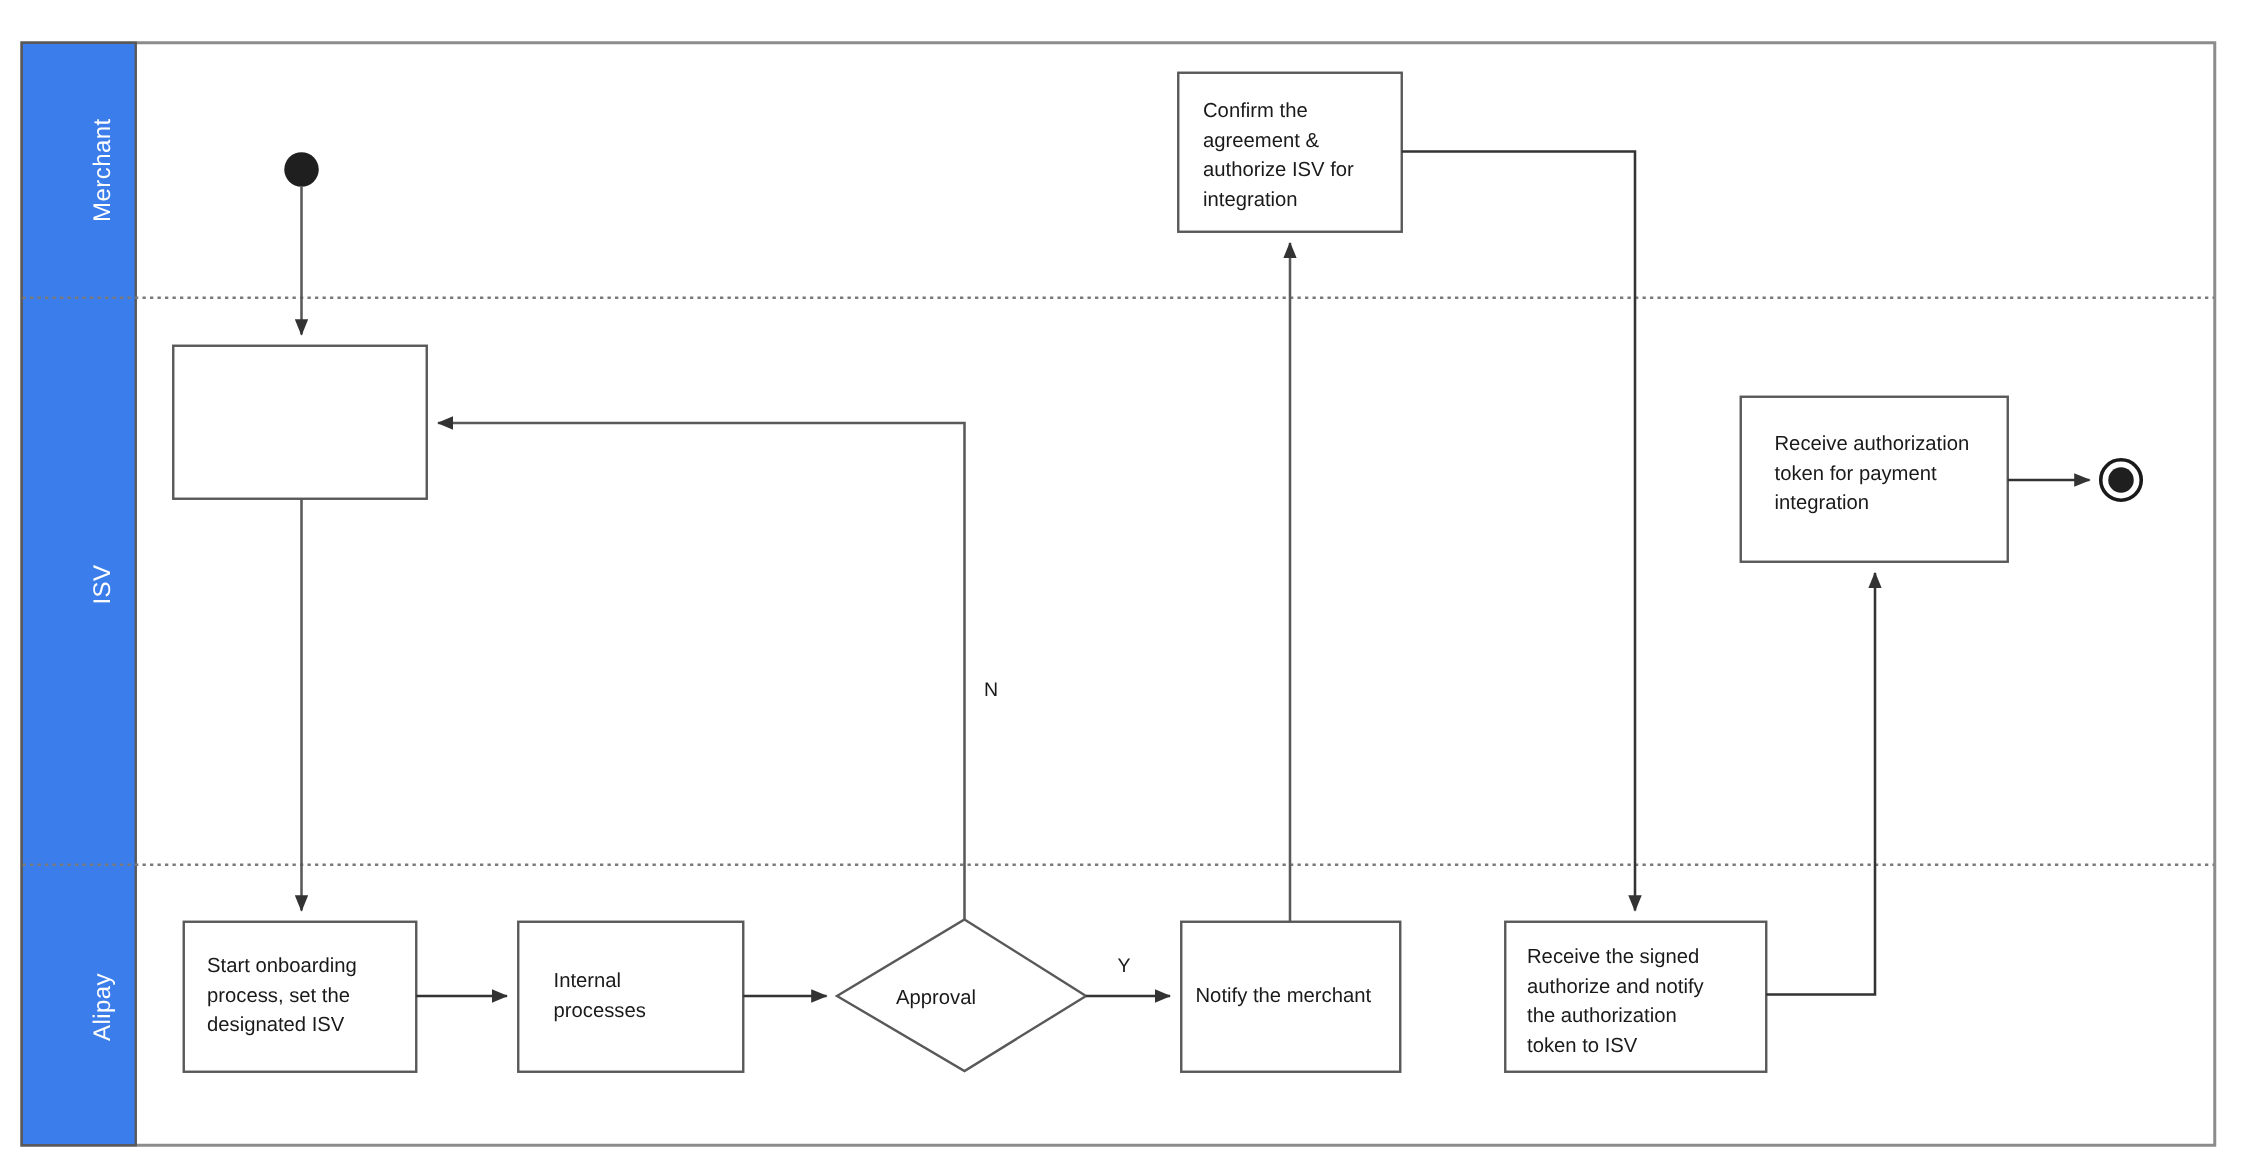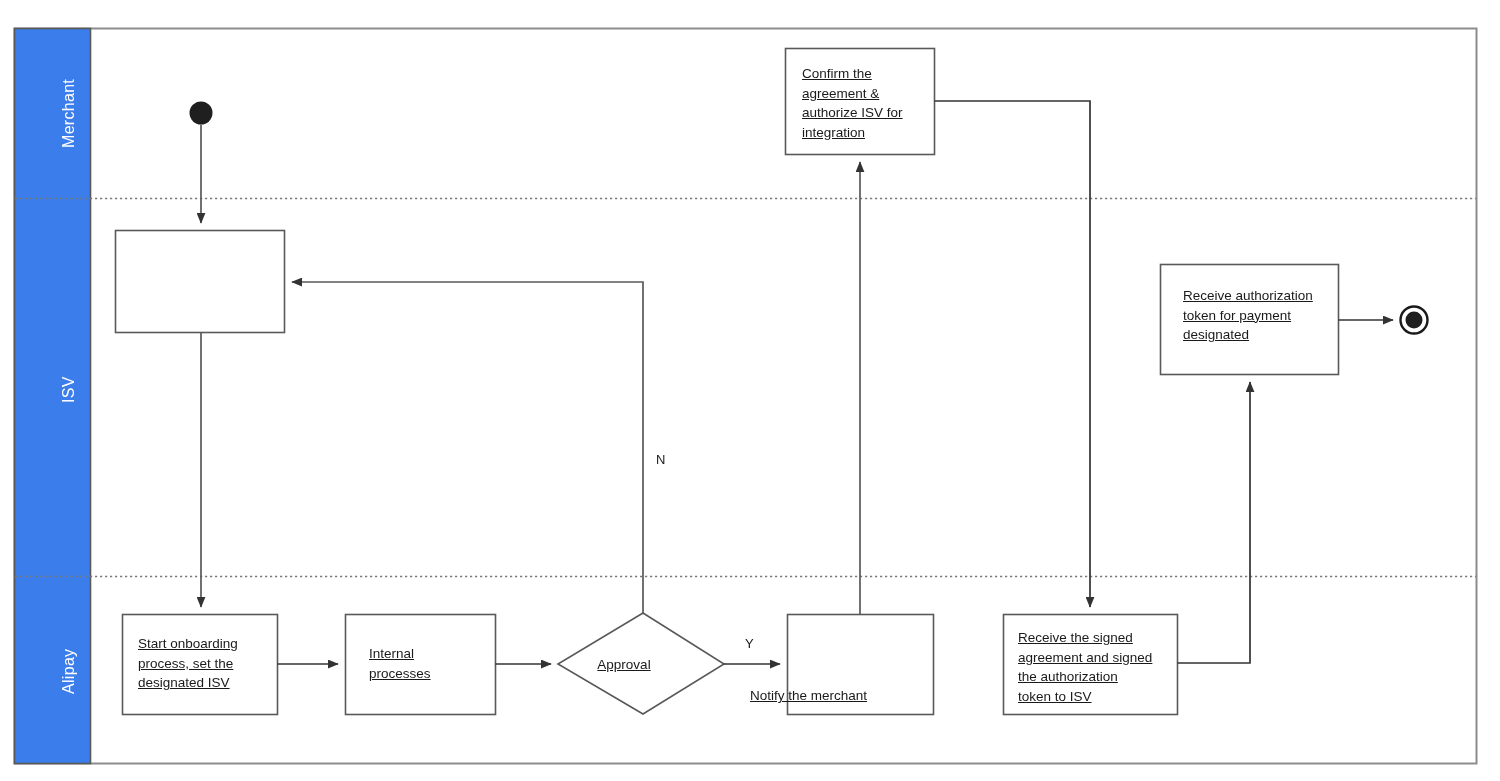--- a/index.html
+++ b/index.html
@@ -27,21 +27,20 @@
   }
   .node-label {
     position: absolute;
     box-sizing: border-box;
     font-family: "Liberation Sans", sans-serif;
     font-size: 13.5px;
     line-height: 1.45;
     color: #1a1a1a;
     white-space: pre-line;
     pointer-events: none;
-    text-decoration: underline;
   }
   .node-label.left {
     text-align: left;
   }
   .node-label.center {
     text-align: center;
   }
   .lane-title {
     position: absolute;
     font-family: "Liberation Sans", sans-serif;
@@ -128,35 +127,35 @@
   <div class="lane-title" style="left:60px; top:694px; transform: rotate(-90deg);">Alipay</div>
 
   <div class="node-label left" style="left:802px; top:64px; width:132px;">Confirm the
 agreement &amp;
 authorize ISV for
 integration</div>
 
 
   <div class="node-label left" style="left:1183px; top:286px; width:156px;">Receive authorization
 token for payment
-designated</div>
+integration</div>
 
   <div class="node-label left" style="left:138px; top:634px; width:136px;">Start onboarding
 process, set the
 designated ISV</div>
 
   <div class="node-label left" style="left:369px; top:644px; width:122px;">Internal
 processes</div>
 
   <div class="node-label center" style="left:564px; top:655px; width:120px;">Approval</div>
 
-  <div class="node-label left" style="left:750px; top:654px; width:136px;margin-top:32px;">Notify the merchant</div>
+  <div class="node-label left" style="left:797px; top:654px; width:136px;">Notify the merchant</div>
 
   <div class="node-label left" style="left:1018px; top:628px; width:156px;">Receive the signed
-agreement and signed
+authorize and notify
 the authorization
 token to ISV</div>
 
   <div class="edge-label" style="left:656px; top:452px;">N</div>
 
   <div class="edge-label" style="left:745px; top:636px;">Y</div>
 
 </div>
 
 </body></html>

